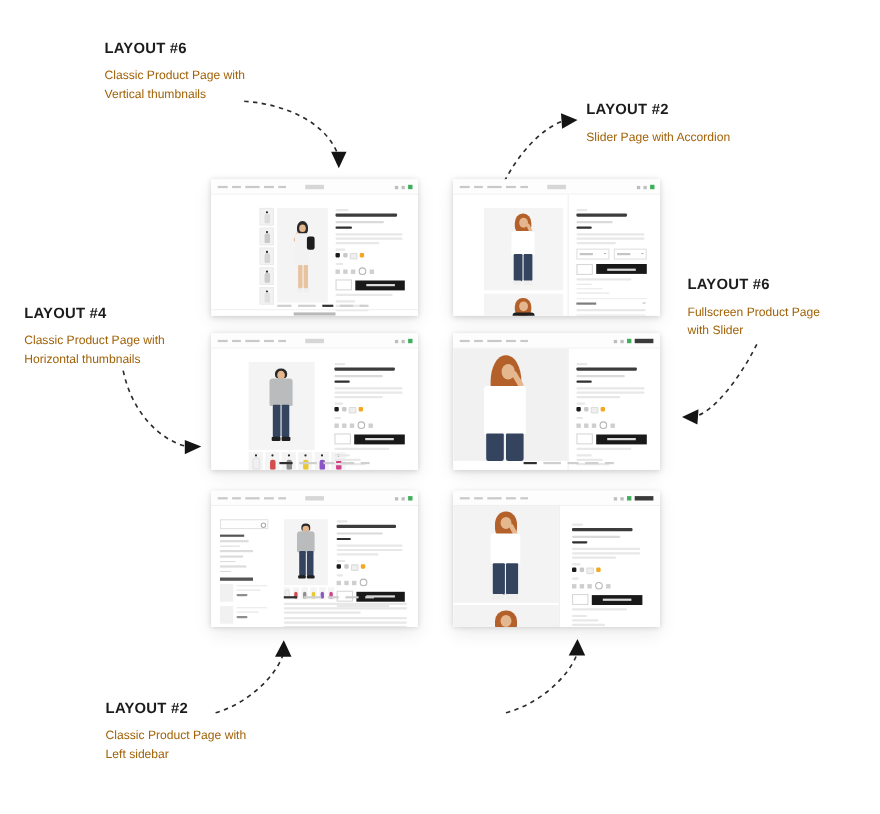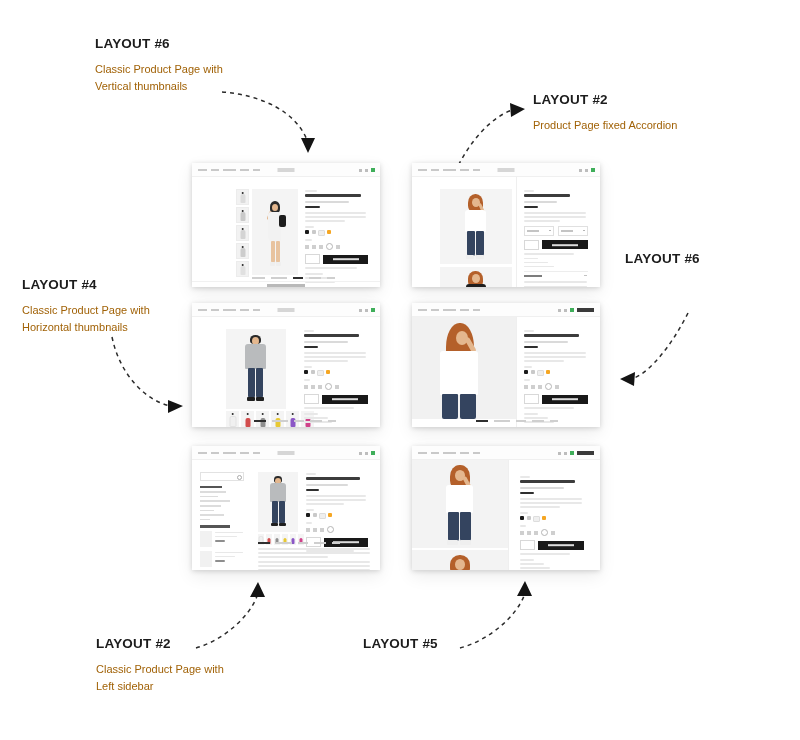--- a/index.html
+++ b/index.html
@@ -352,41 +352,42 @@
   </svg>
 
   <div class="callout" style="left:95px; top:36px;">
     <div class="c-title">LAYOUT #6</div>
     <div class="c-desc">Classic Product Page with
 Vertical thumbnails</div>
   </div>
 
   <div class="callout" style="left:533px; top:92px;">
     <div class="c-title">LAYOUT #2</div>
-    <div class="c-desc">Product Page fixed Accordion</div>
+    <div class="c-desc">Slider Page with Accordion</div>
   </div>
 
   <div class="callout" style="left:22px; top:277px;">
     <div class="c-title">LAYOUT #4</div>
     <div class="c-desc">Classic Product Page with
 Horizontal thumbnails</div>
   </div>
 
   <div class="callout" style="left:625px; top:251px;">
     <div class="c-title">LAYOUT #6</div>
+    <div class="c-desc">Fullscreen Product Page
+with Slider</div>
   </div>
 
   <div class="callout" style="left:96px; top:636px;">
     <div class="c-title">LAYOUT #2</div>
     <div class="c-desc">Classic Product Page with
 Left sidebar</div>
   </div>
 
   <div class="callout" style="left:363px; top:636px;">
-    <div class="c-title">LAYOUT #5</div>
   </div>
 
   <div class="mock" style="left:192px; top:163px;">
     <div class="mk-head">
       <div class="mk-nav">
         <i style="width:9px"></i>
           <i style="width:8px"></i>
           <i style="width:13px"></i>
           <i style="width:9px"></i>
           <i style="width:7px"></i>

